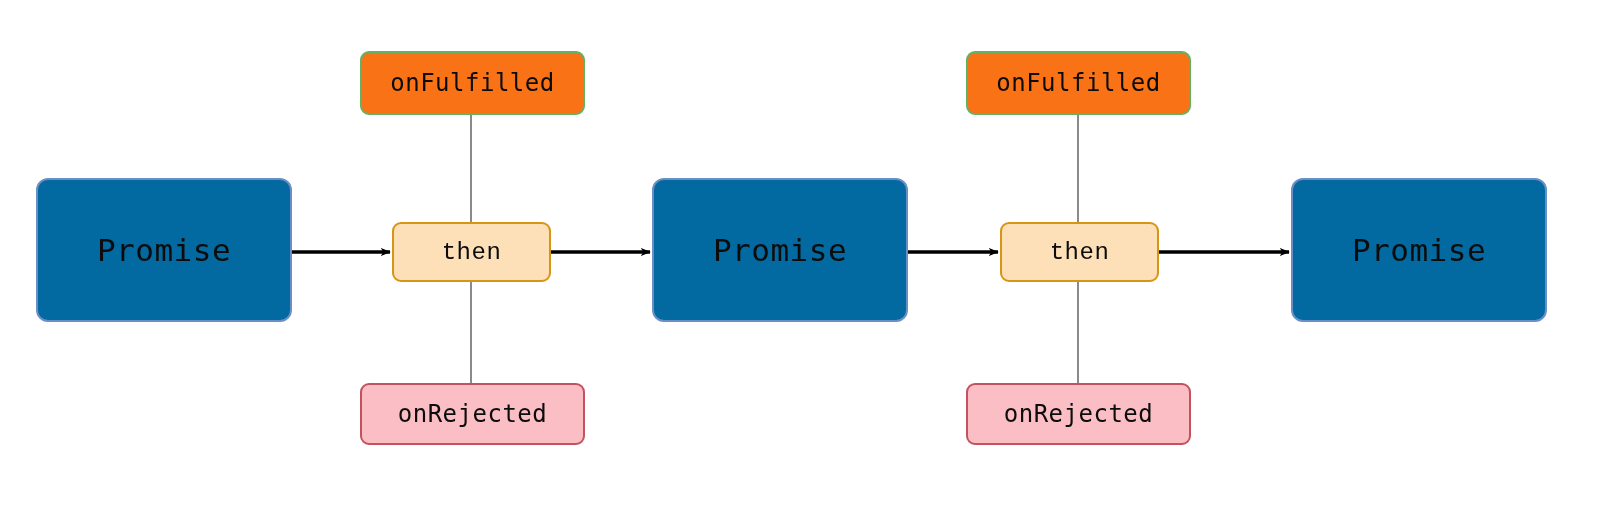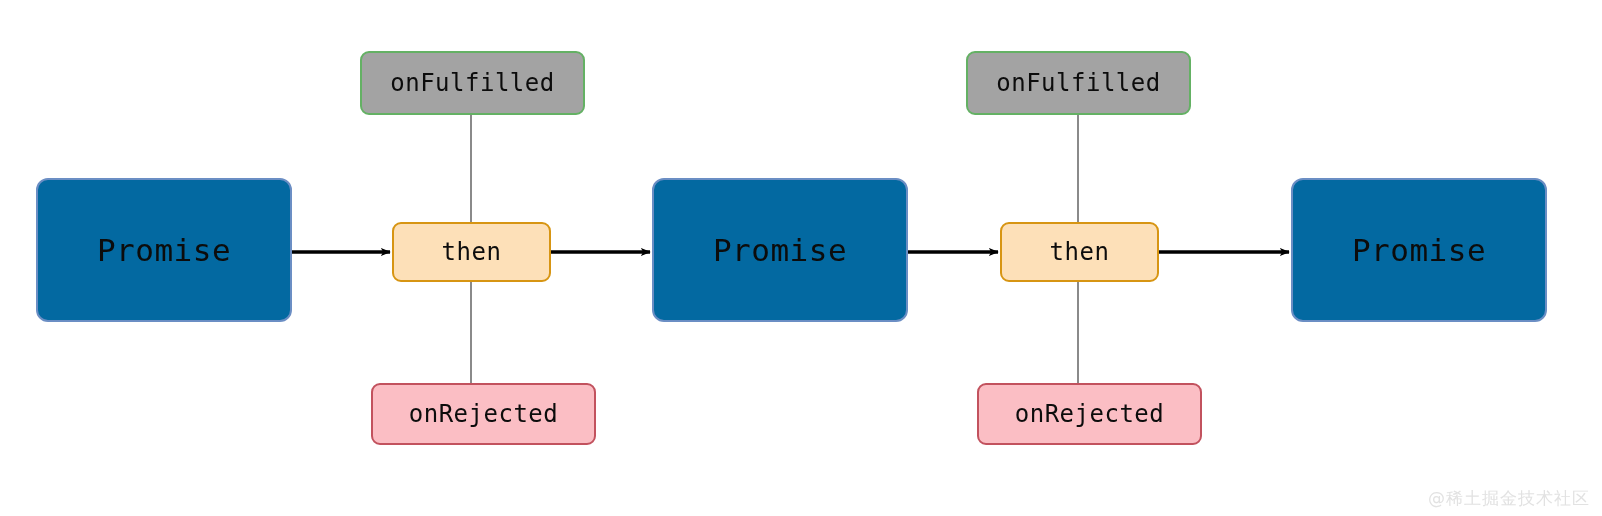--- a/index.html
+++ b/index.html
@@ -40,35 +40,35 @@
     border-radius: 12px;
     font-size: 31px;
     letter-spacing: 0.5px;
   }
   .node-then {
     background: #fde0b8;
     border: 2px solid #d79513;
     border-radius: 9px;
     font-size: 24px;
     letter-spacing: 0.5px;
+    font-family: Liberation Mono, monospace;
   }
   .node-fulfilled {
-    background: #a3a3a3;
+    background: #f97316;
     border: 2px solid #64b164;
     border-radius: 9px;
     font-size: 24px;
     letter-spacing: 0.5px;
   }
   .node-rejected {
     background: #fbbec4;
     border: 2px solid #c2525e;
     border-radius: 9px;
     font-size: 24px;
     letter-spacing: 0.5px;
-    margin-left: 11px;
   }
   #watermark {
     position: absolute;
     right: 12px;
     bottom: 6px;
     font-family: "DejaVu Sans", sans-serif;
     font-size: 17px;
     color: #e2e2e2;
     letter-spacing: 1px;
     user-select: none;
@@ -122,14 +122,13 @@
         <span>onFulfilled</span>
       </div>
       <div class="node-box node-rejected" style="left: 966px; top: 383px; width: 225px; height: 62px;">
         <span>onRejected</span>
       </div>
       <div class="node-box node-promise" style="left: 1291px; top: 178px; width: 256px; height: 144px;">
         <span>Promise</span>
       </div>
     </div>
 
-  <div id="watermark">@稀土掘金技术社区</div>
 </div>
 
 </body></html>

